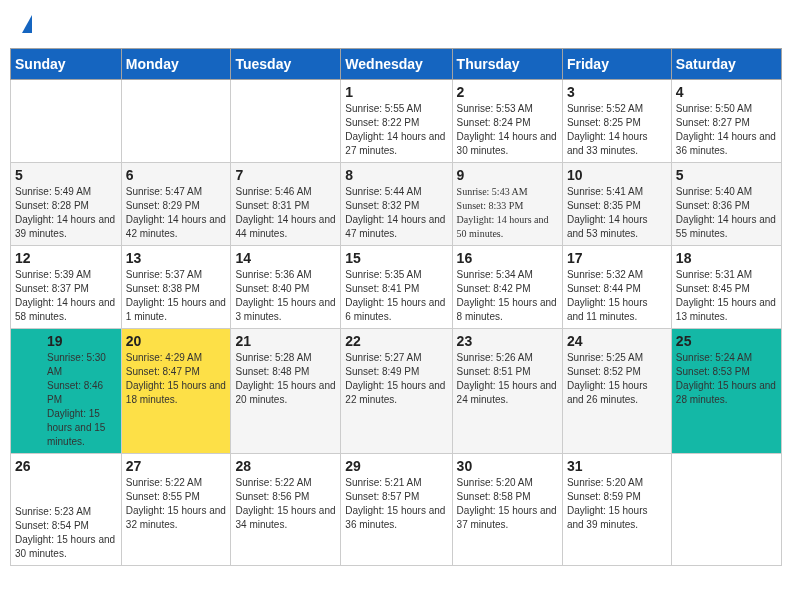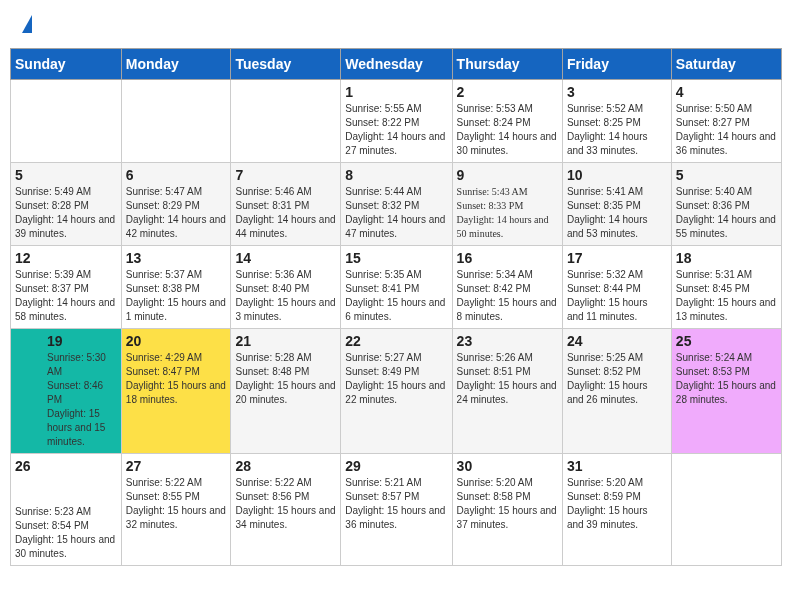--- a/index.html
+++ b/index.html
@@ -265,21 +265,21 @@
           <div class="day-info" style="white-space: pre-line;">Sunrise: 5:26 AM
 Sunset: 8:51 PM
 Daylight: 15 hours and 24 minutes.</div>
         </td>
         <td style="background: rgb(245, 245, 245);">
           <div class="day-number">24</div>
           <div class="day-info" style="white-space: pre-line;">Sunrise: 5:25 AM
 Sunset: 8:52 PM
 Daylight: 15 hours and 26 minutes.</div>
         </td>
-        <td style="background: #f0abfc;">
+        <td style="background: #14b8a6;">
           <div class="day-number">25</div>
           <div class="day-info" style="white-space: pre-line;">Sunrise: 5:24 AM
 Sunset: 8:53 PM
 Daylight: 15 hours and 28 minutes.</div>
         </td>
       </tr>
       <tr>
         <td>
           <div class="day-number">26</div>
           <div class="day-info" style="white-space: pre-line; margin-top: 31px;">Sunrise: 5:23 AM

